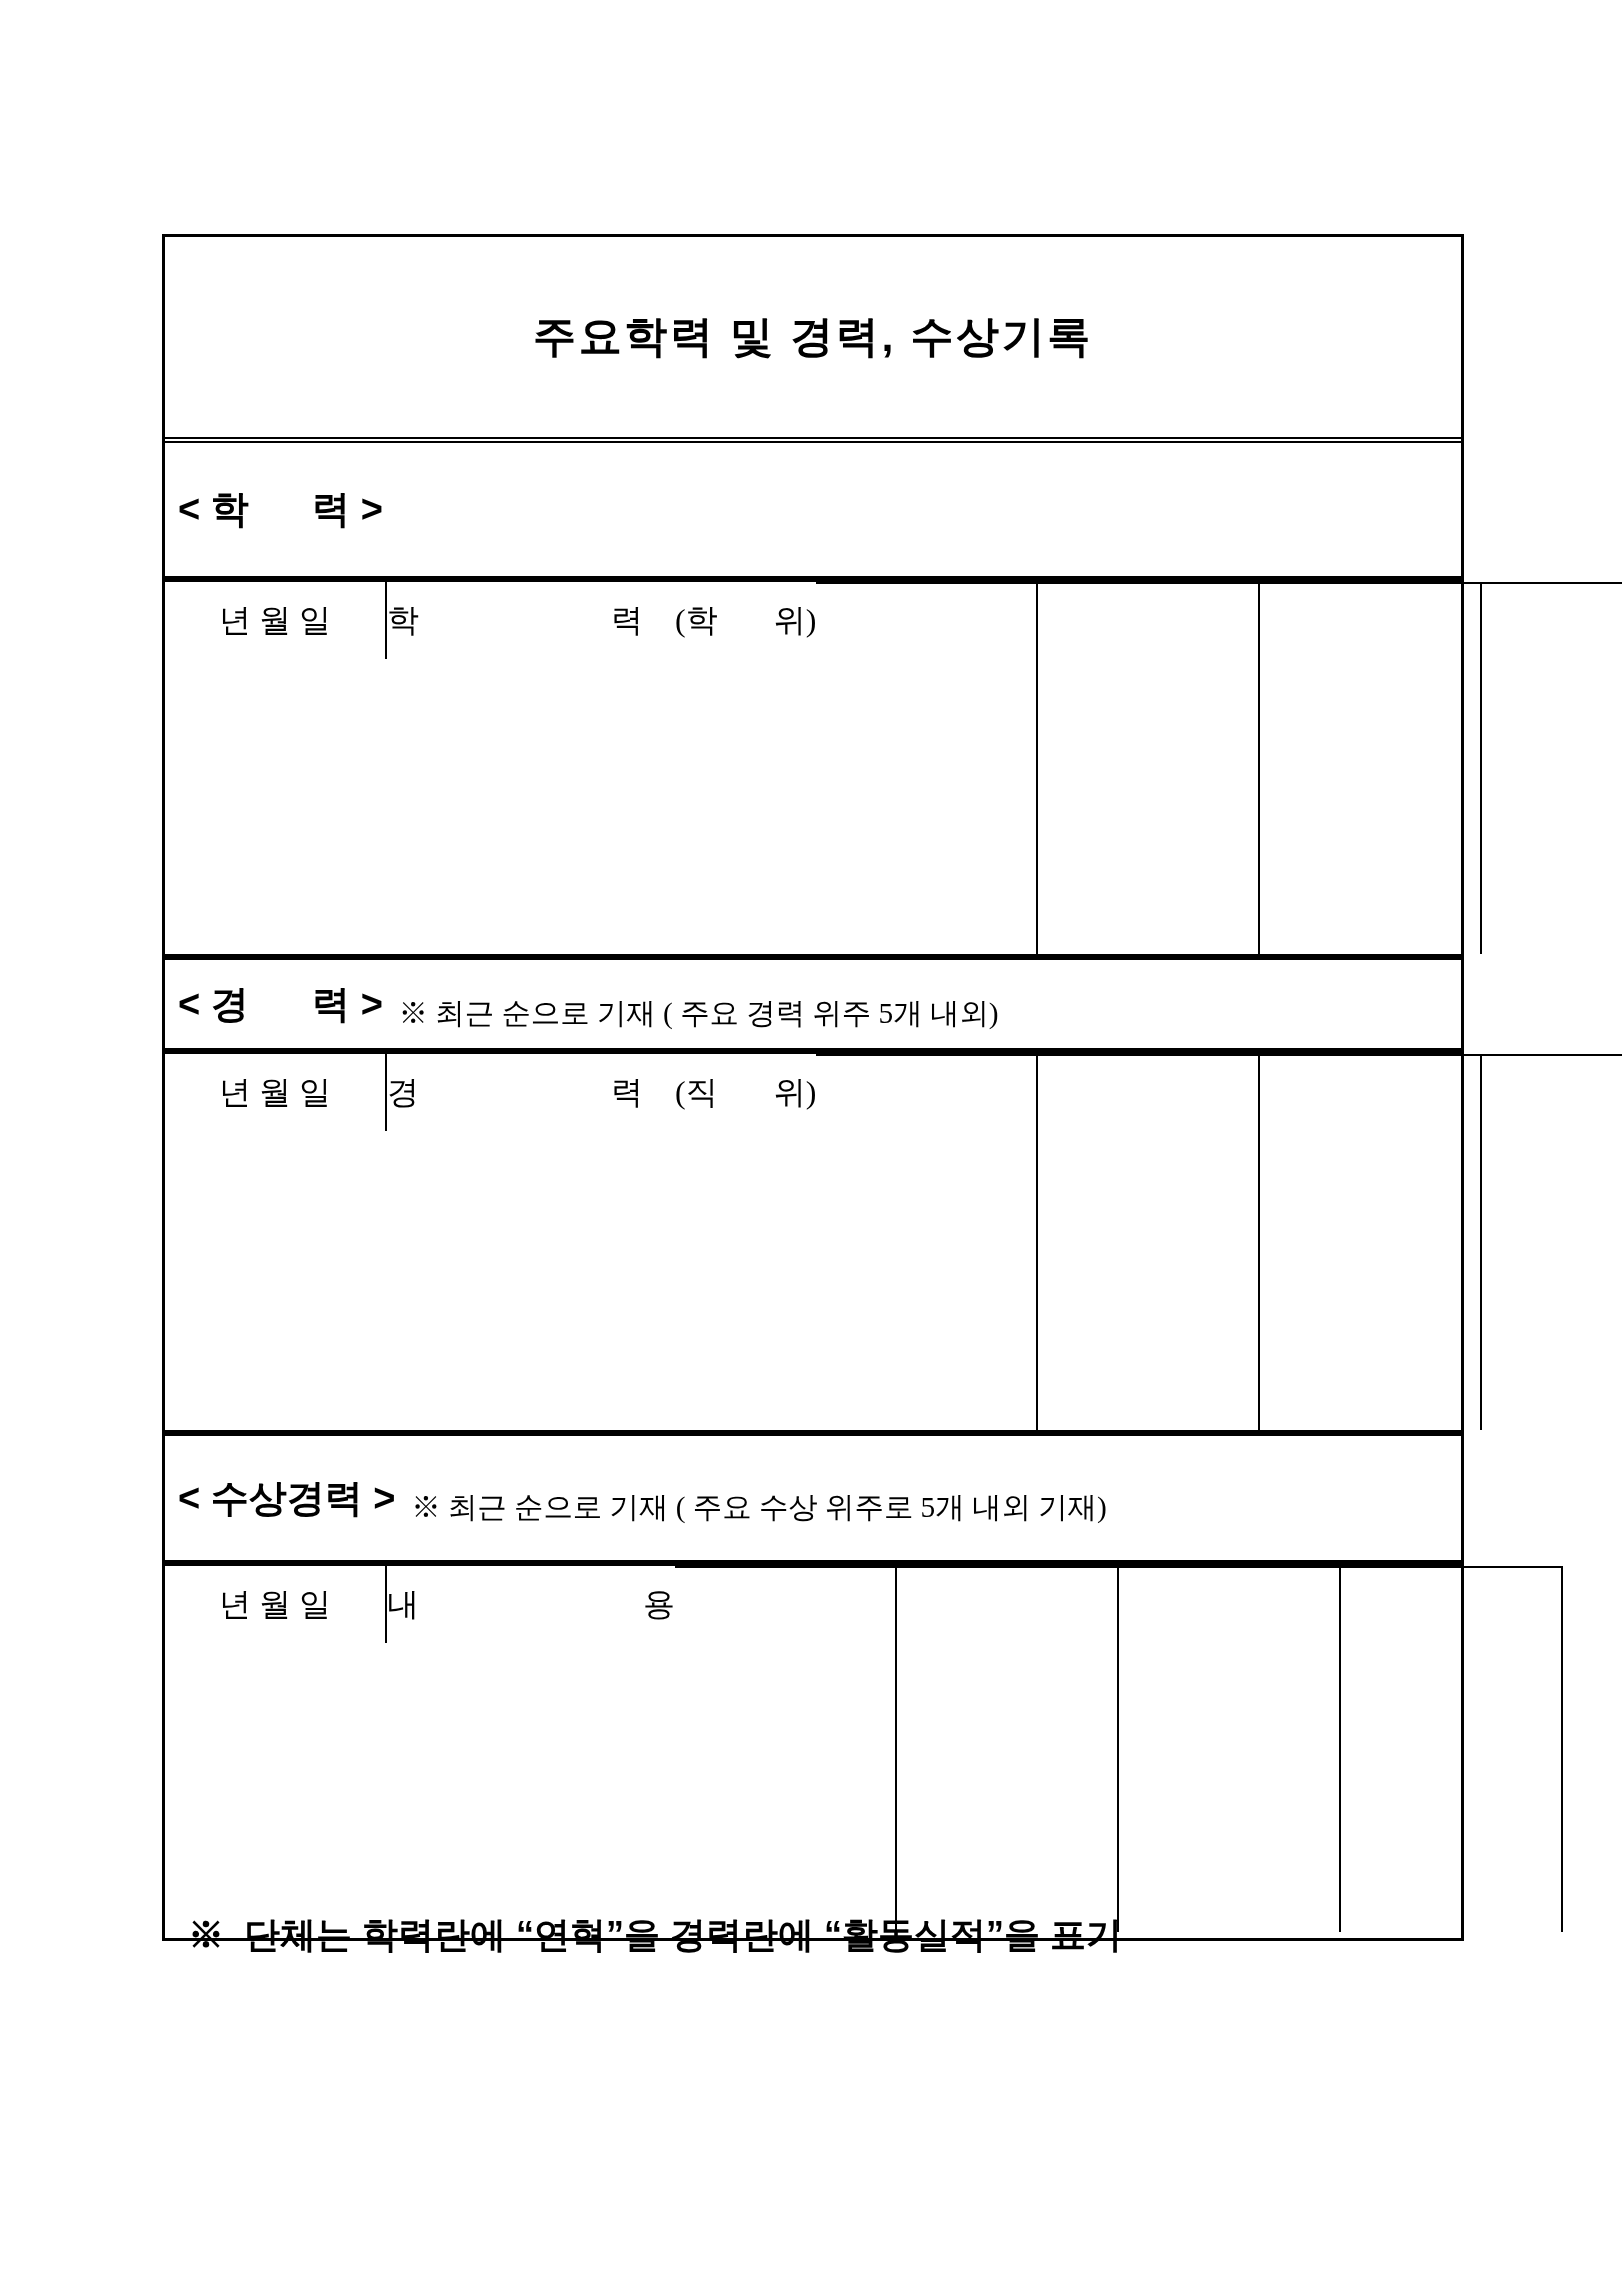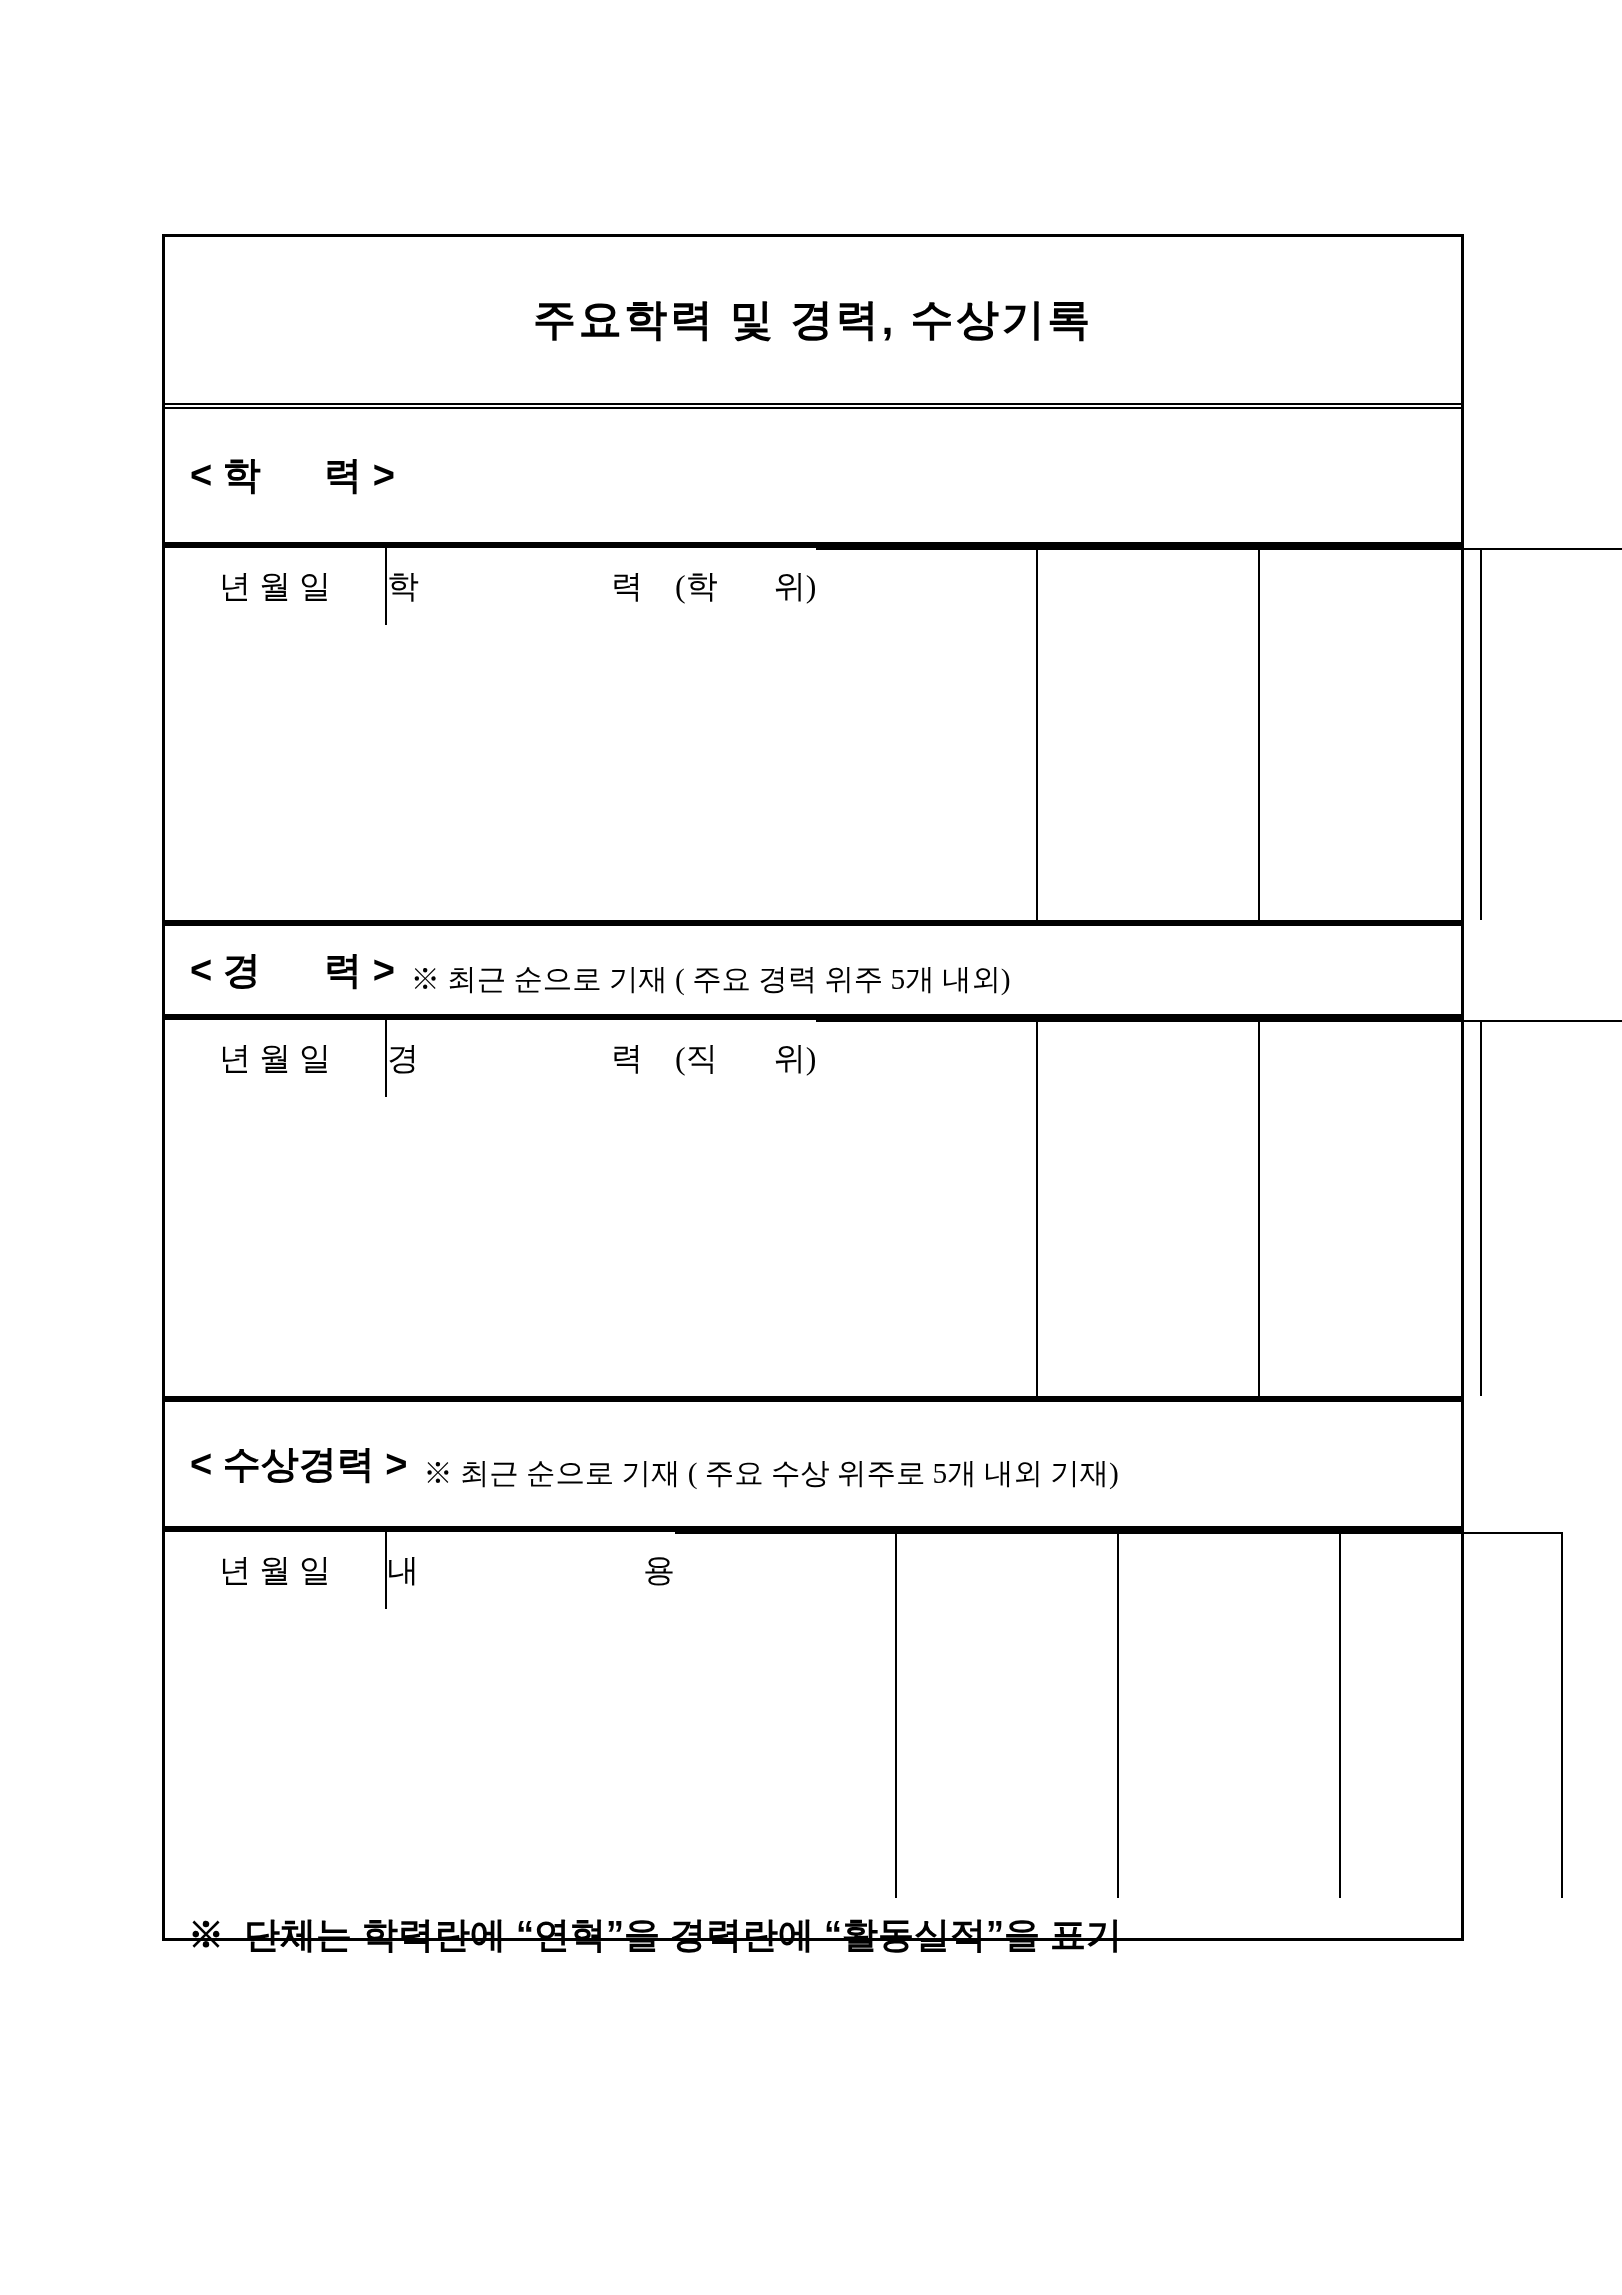--- a/index.html
+++ b/index.html
@@ -12,35 +12,35 @@
   }
   .form-box {
     position:absolute;
     left:162px; top:234px;
     width:1302px; height:1707px;
     border:3.9px solid #000;
     background:#fff;
   }
   
   .title-cell {
-    height:172px;
+    height:206px;
     border-bottom:6.5px double #000;
     display:flex; align-items:center; justify-content:center;
   }
   .title-text {
     font-family:"Liberation Sans", sans-serif;
     font-weight:700;
     font-size:43px;
     letter-spacing:2.6px;
     white-space:pre;
   }
   
   .label-cell {
     display:flex; align-items:center;
-    padding-left:25px;
+    padding-left:13px;
     border-bottom:6.5px solid #000;
   }
   .label-cell.edu    { height:139px; }
   .label-cell.career { height:100px; border-top:6.5px solid #000; }
   .label-cell.award  { height:136px; border-top:6.5px solid #000; }
   .section-label {
     font-family:"Liberation Sans", sans-serif;
     font-weight:700;
     font-size:38px;
     white-space:pre;

